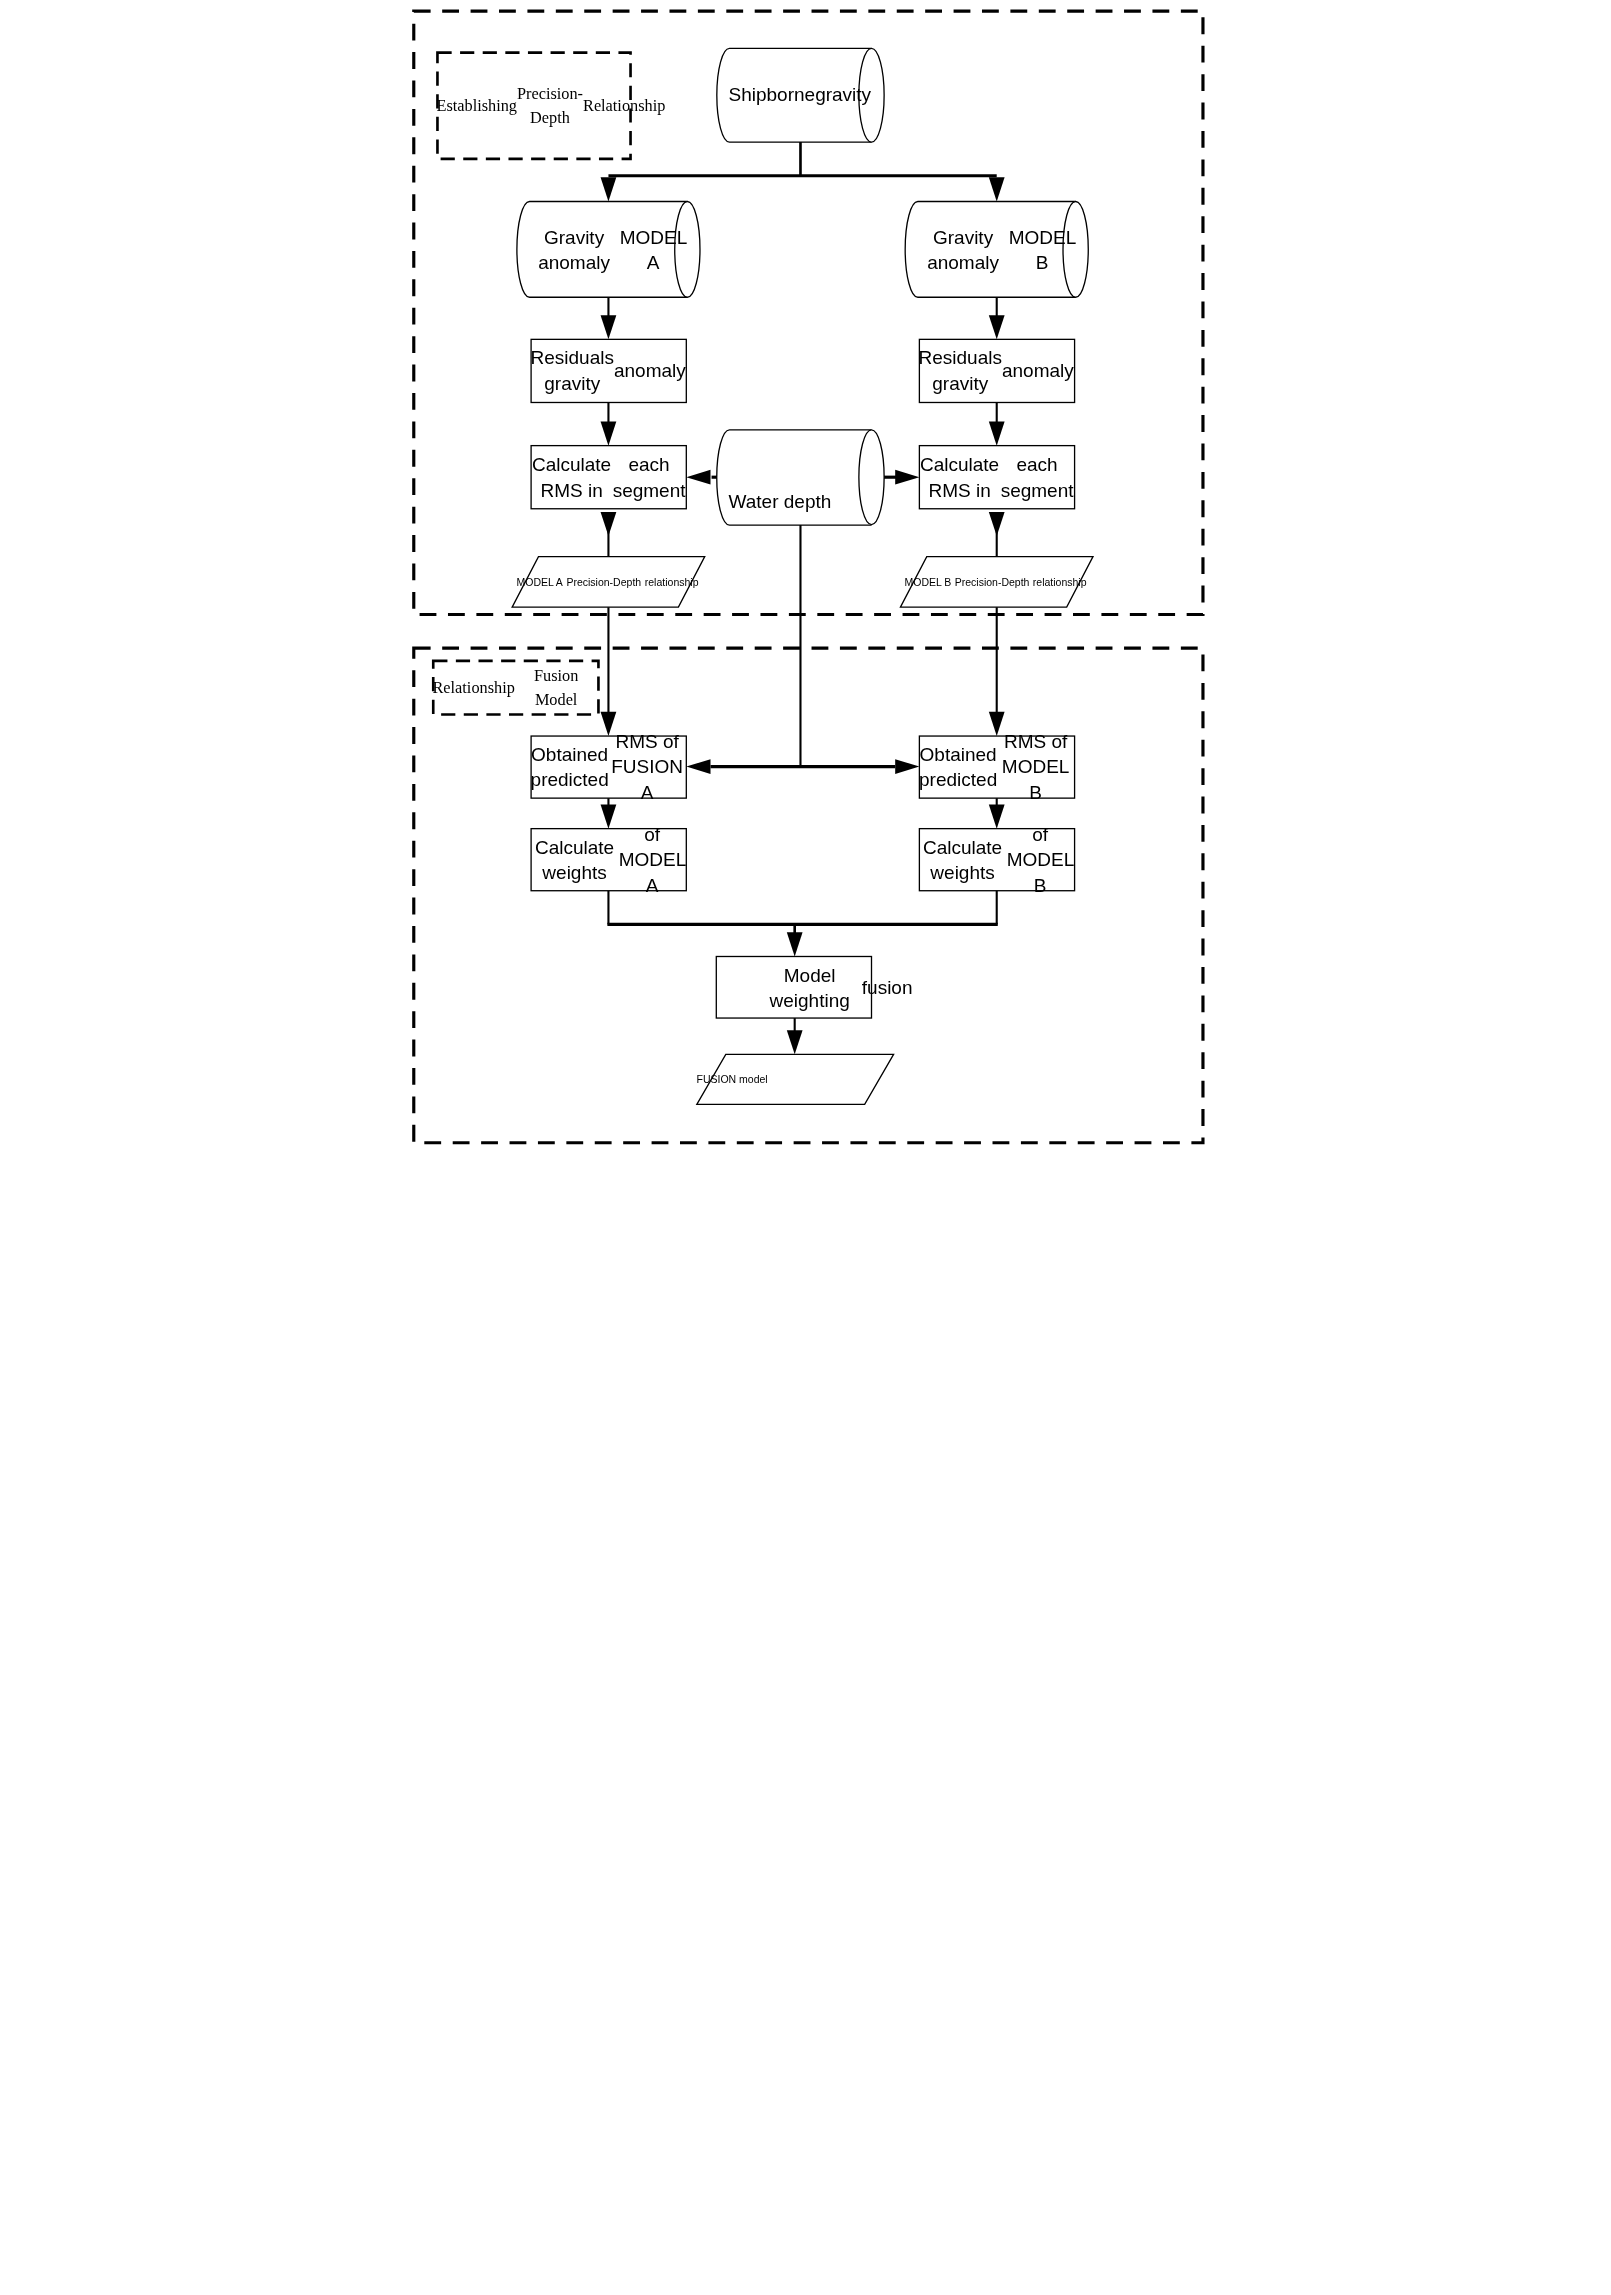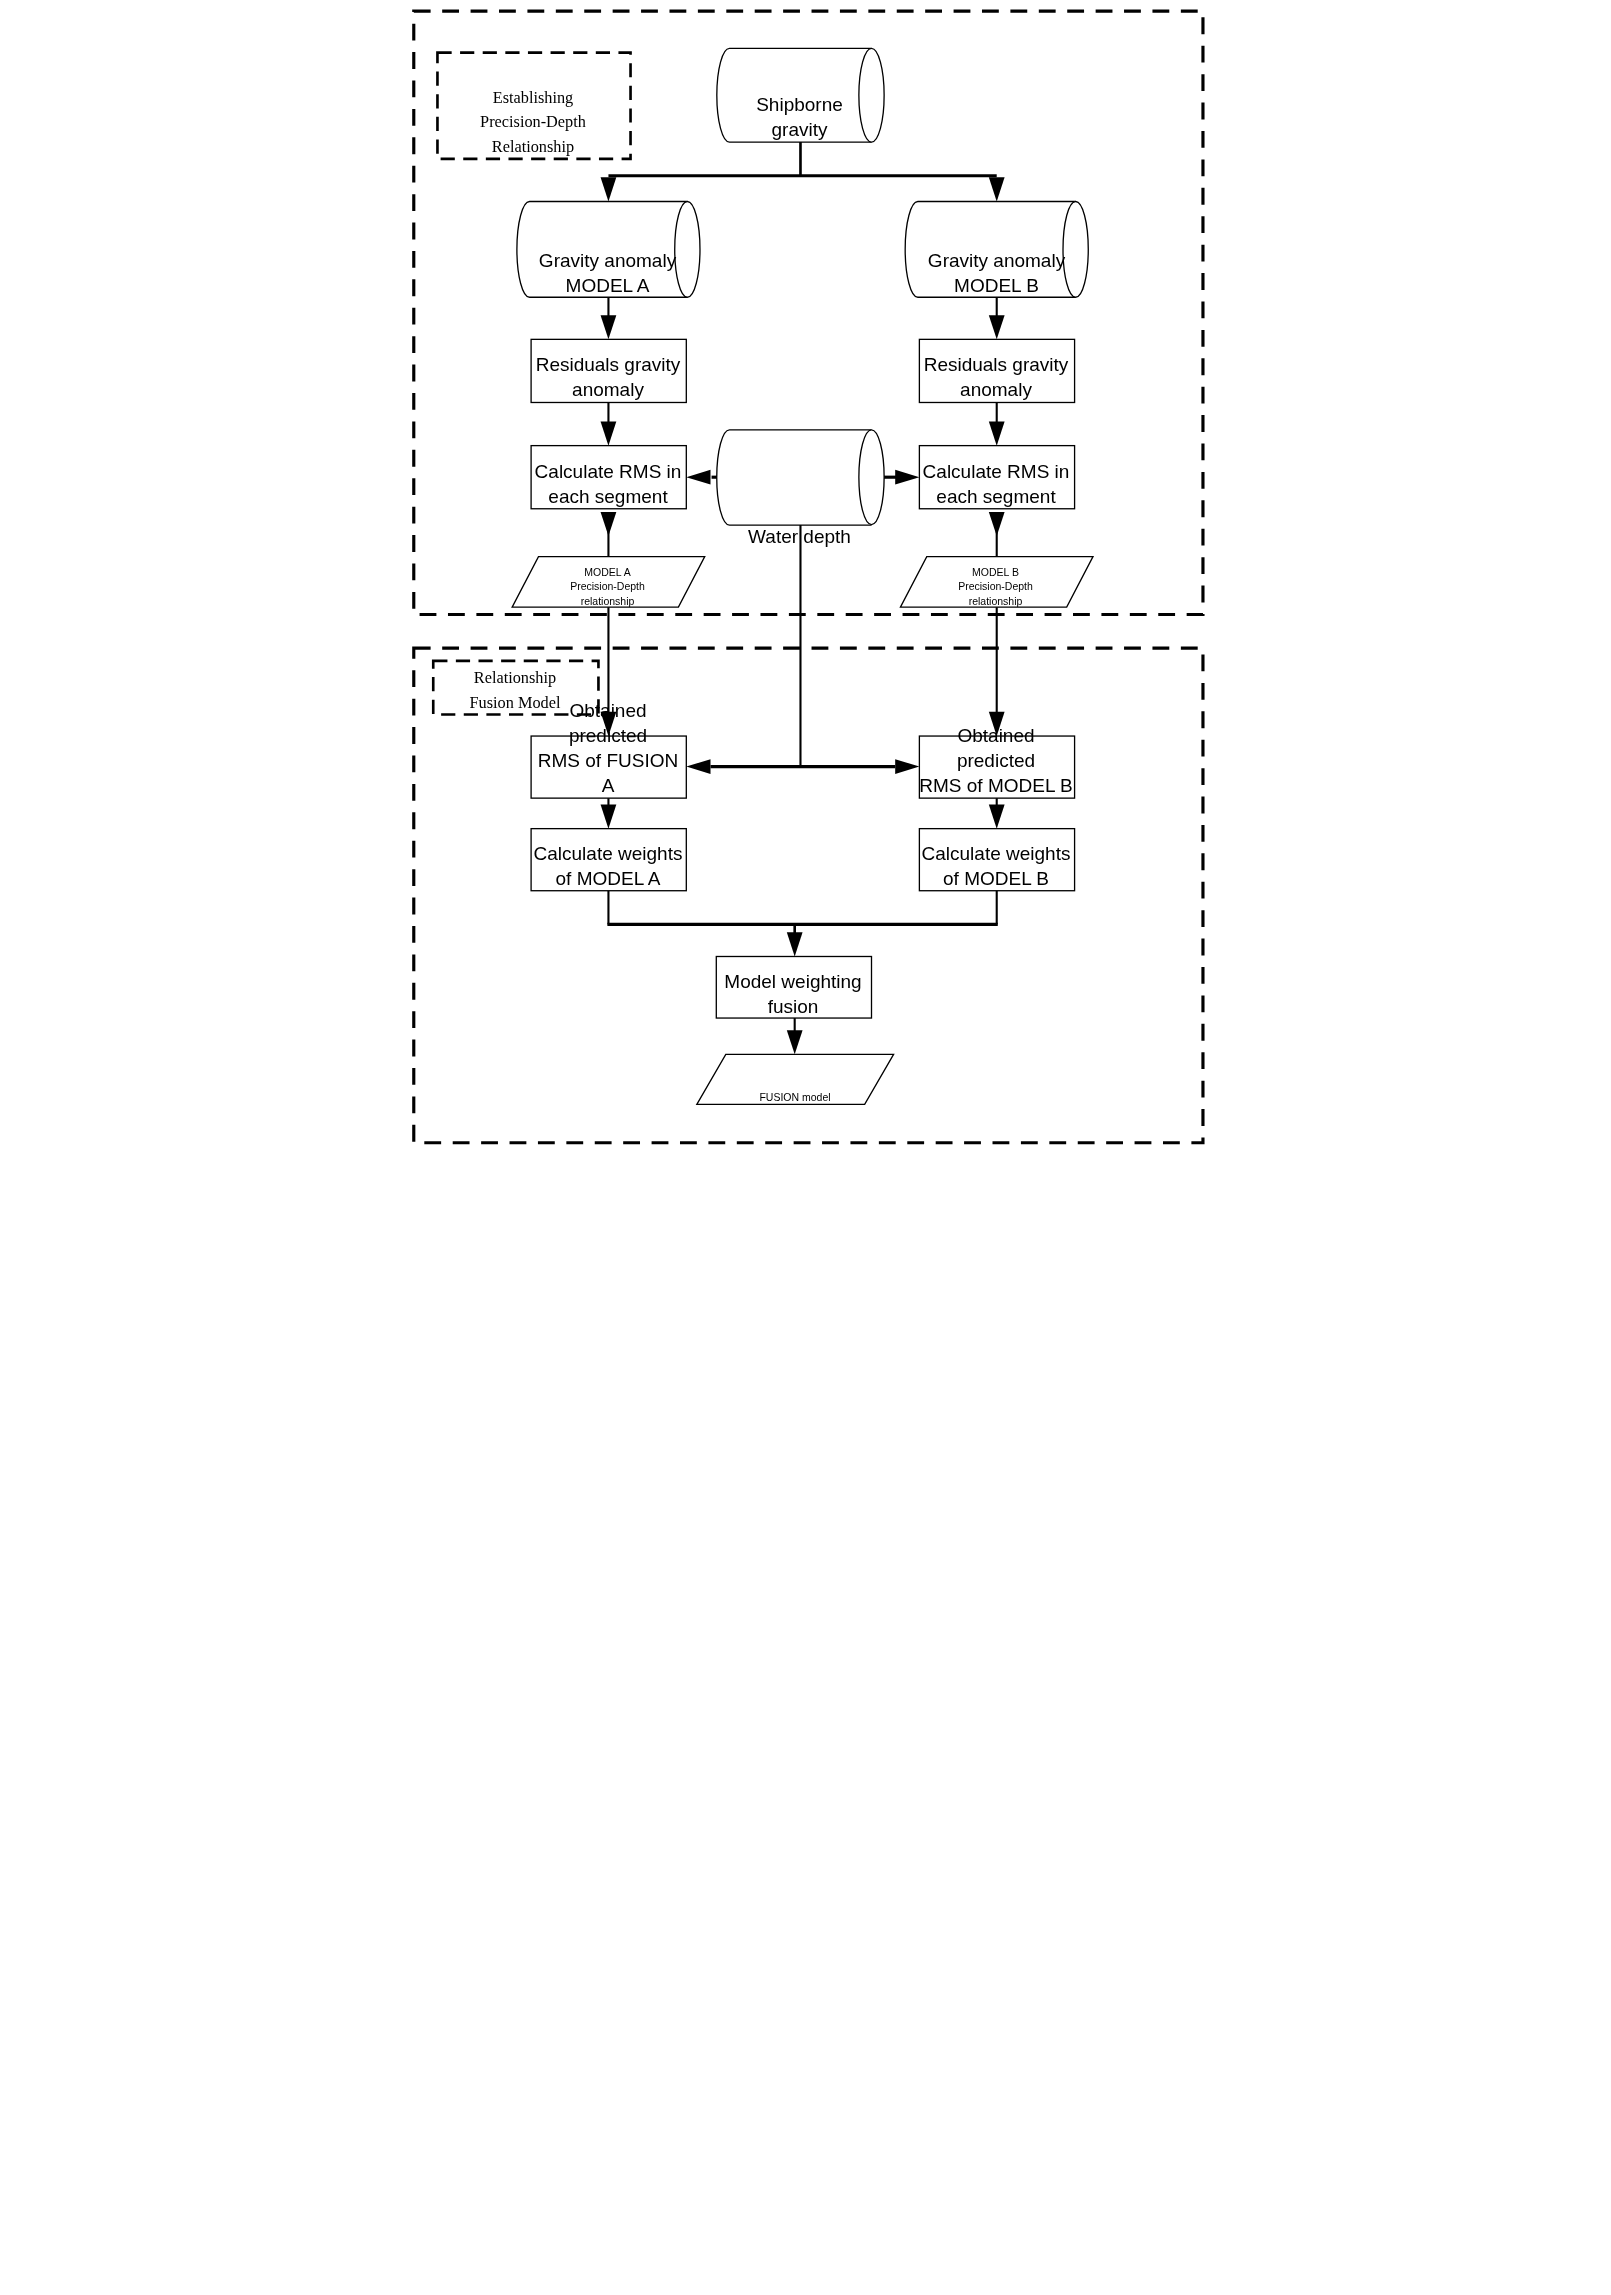--- a/index.html
+++ b/index.html
@@ -7,21 +7,21 @@
     position:relative;
     width:806px;height:1148px;
     margin:0 auto;
     background:#ffffff;
     font-family:"Liberation Sans", sans-serif;
     color:#000;
   }
   .layer{position:absolute;left:0;top:0;width:806px;height:1148px;}
   .txt{
     position:absolute;
-    display:flex;flex-direction:column;justify-content:flex-end;align-items:center;
+    display:flex;flex-direction:row;justify-content:space-between;align-items:center;
     text-align:center;color:#000;
     font-family:"Liberation Sans", sans-serif;
   }
   .sans30{font-size:19px;line-height:1.32;}
   .small20{font-size:10.5px;line-height:1.38;}
   .serif31{font-family:"Liberation Serif","DejaVu Serif",serif;font-size:16.3px;line-height:1.5;}
   .shape{fill:#ffffff;stroke:#000000;}
   .thin{stroke-width:2.5;}
   .conn{stroke:#000000;stroke-width:4;fill:none;}
   .heavy{stroke:#000000;stroke-width:6;fill:none;}
@@ -197,21 +197,21 @@
   <div class="txt sans30" style="left:128px;top:829px;width:155px;height:62px;">
     <div>Calculate weights</div>
     <div>of MODEL A</div>
   </div>
 
   <div class="txt sans30" style="left:516px;top:829px;width:155px;height:62px;">
     <div>Calculate weights</div>
     <div>of MODEL B</div>
   </div>
 
-  <div class="txt sans30" style="left:313px;top:957px;width:155px;height:62px;">
+  <div class="txt sans30" style="left:313px;top:957px;width:155px;height:62px;padding-left:42px;">
     <div>Model weighting</div>
     <div>fusion</div>
   </div>
 
   <div class="txt small20" style="left:294px;top:1054px;width:197px;height:50px;">
     <div>FUSION model</div>
   </div>
 
 </div>
 

